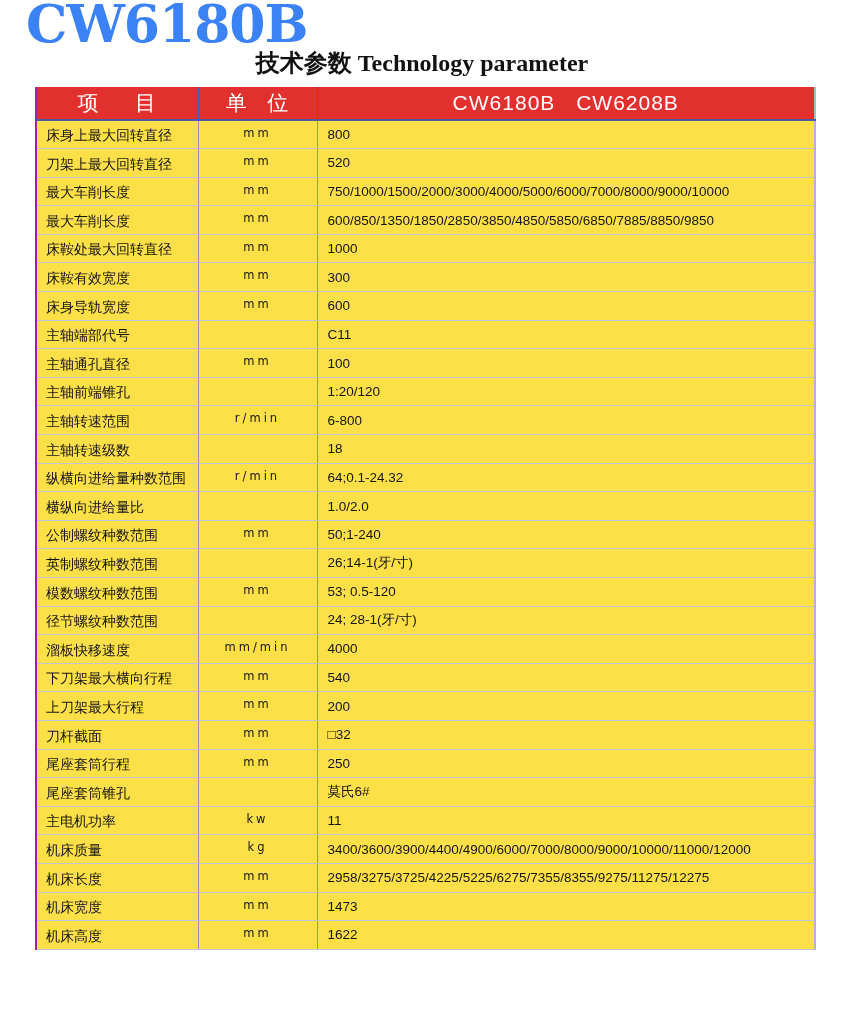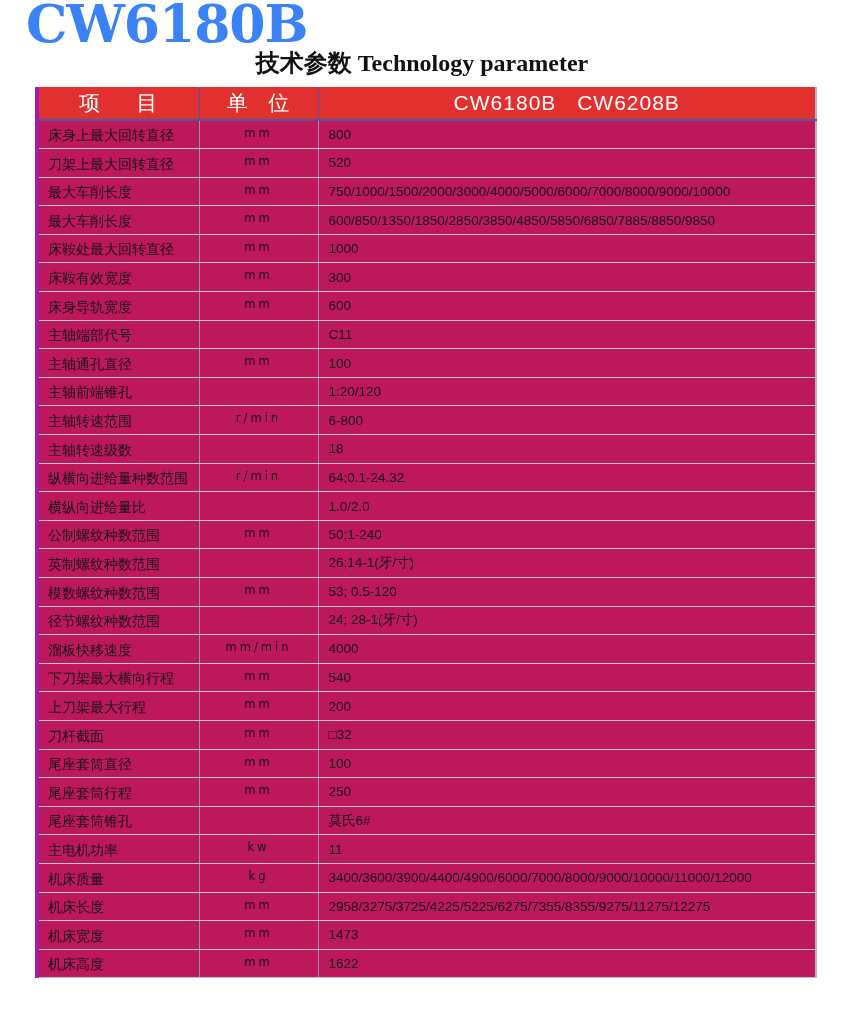--- a/index.html
+++ b/index.html
@@ -38,21 +38,21 @@
       color: #111111;
     }
     .spec-table {
       position: absolute;
       left: 35px;
       top: 87px;
       width: 779px;
       border-collapse: collapse;
       table-layout: fixed;
       border-right: 2px solid #b4b6c8;
-      border-left: 4px solid #a21caf;
+      border-left: 2px solid #a21caf;
     }
     .spec-table col.c1 { width: 162px; }
     .spec-table col.c2 { width: 119px; }
     .spec-table col.c3 { width: 498px; }
     .spec-table thead tr {
       background: #e2302e;
       height: 33px;
     }
     .spec-table thead th {
       color: #ffffff;
@@ -62,21 +62,21 @@
       border-right: 1px solid #4a5aa0;
       border-bottom: 2px solid #4a5aa0;
       padding: 0;
       letter-spacing: 1px;
     }
     .spec-table thead th:last-child { border-right: none; }
     .spec-table thead th.h-item { word-spacing: 28px; }
     .spec-table thead th.h-unit { word-spacing: 12px; }
     .spec-table thead th.h-model { word-spacing: 14px; font-family: "Liberation Sans", sans-serif; }
     .spec-table tbody tr {
-      background: #be185d;
+      background: #fde047;
       height: 28.6px;
     }
     .spec-table tbody td {
       border-bottom: 1px solid #c2c4d4;
       border-right: 1px solid #8d93b8;
       padding: 0;
       font-size: 13px;
       color: #141414;
       white-space: nowrap;
       overflow: hidden;
@@ -227,25 +227,20 @@
         <td class="td-name">上刀架最大行程</td>
         <td class="td-unit">mm</td>
         <td class="td-value">200</td>
       </tr>
       <tr>
         <td class="td-name">刀杆截面</td>
         <td class="td-unit">mm</td>
         <td class="td-value">□32</td>
       </tr>
       <tr>
-        <td class="td-name">尾座套筒直径</td>
-        <td class="td-unit">mm</td>
-        <td class="td-value">100</td>
-      </tr>
-      <tr>
         <td class="td-name">尾座套筒行程</td>
         <td class="td-unit">mm</td>
         <td class="td-value">250</td>
       </tr>
       <tr>
         <td class="td-name">尾座套筒锥孔</td>
         <td class="td-unit"></td>
         <td class="td-value">莫氏6#</td>
       </tr>
       <tr>

